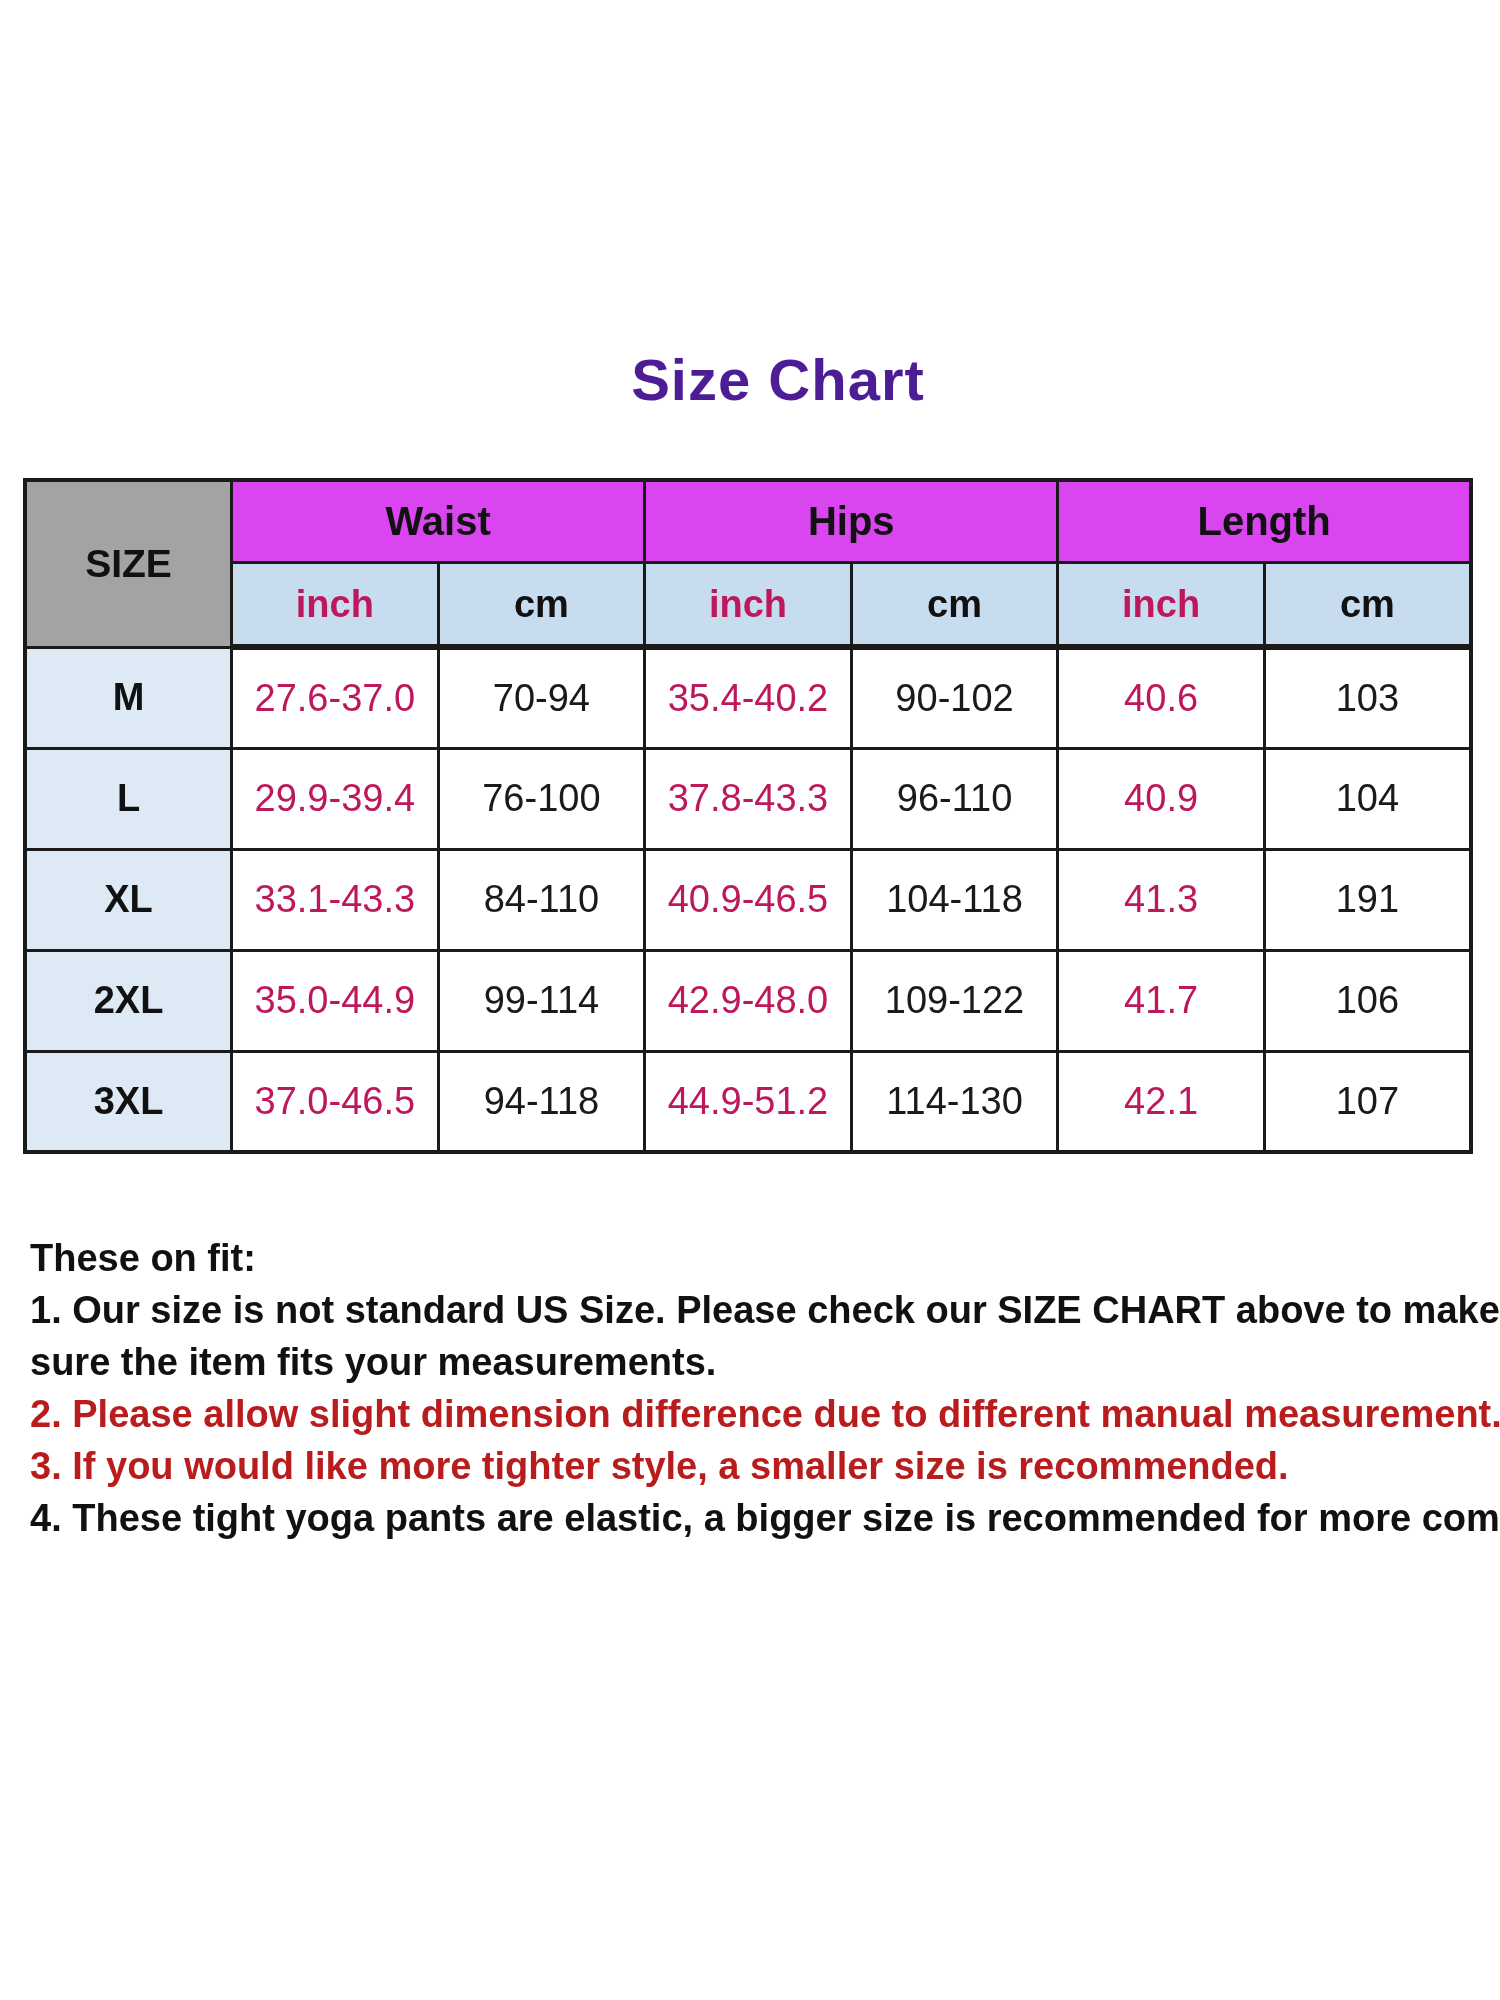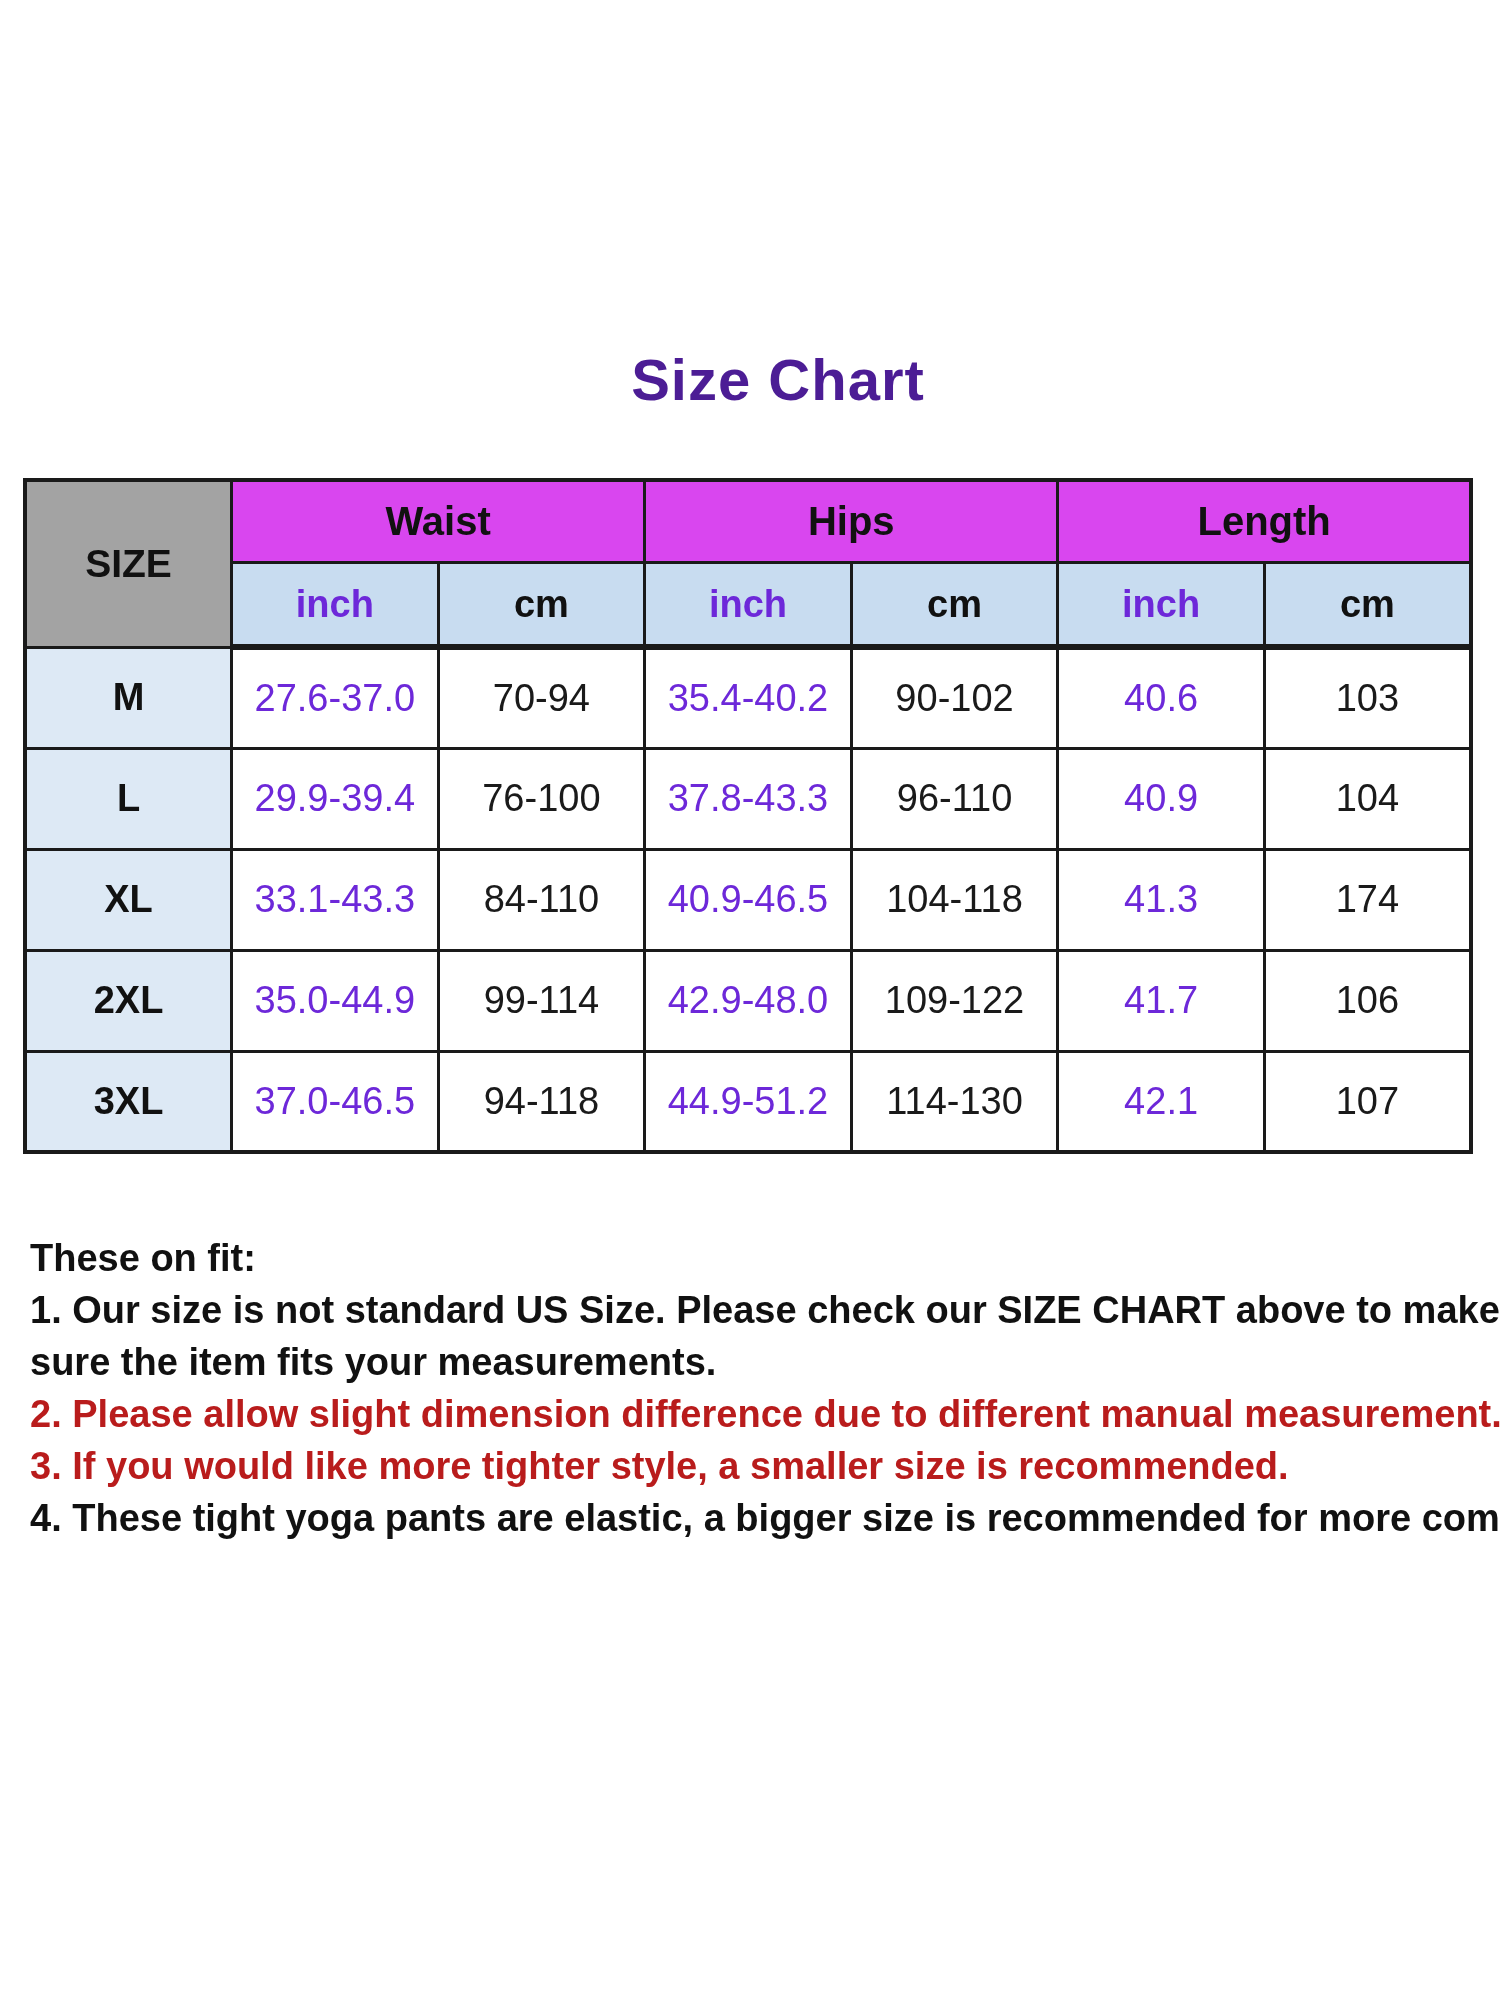--- a/index.html
+++ b/index.html
@@ -58,21 +58,21 @@
     font-size: 38px;
     font-weight: bold;
     color: #111111;
   }
   tbody td {
     background: #ffffff;
     font-size: 38px;
     font-weight: normal;
     color: #1a1a1a;
   }
-  .red { color: #6d28d9; }
+  .red { color: #be185d; }
   .notes {
     position: absolute;
     top: 1232px;
     left: 30px;
     width: 1462px;
     font-size: 38px;
     font-weight: bold;
     line-height: 52px;
     color: #111111;
   }
@@ -129,21 +129,21 @@
       <td class="red">40.9</td>
       <td>104</td>
     </tr>
     <tr>
       <th class="size-label">XL</th>
       <td class="red">33.1-43.3</td>
       <td>84-110</td>
       <td class="red">40.9-46.5</td>
       <td>104-118</td>
       <td class="red">41.3</td>
-      <td>174</td>
+      <td>191</td>
     </tr>
     <tr>
       <th class="size-label">2XL</th>
       <td class="red">35.0-44.9</td>
       <td>99-114</td>
       <td class="red">42.9-48.0</td>
       <td>109-122</td>
       <td class="red">41.7</td>
       <td>106</td>
     </tr>

